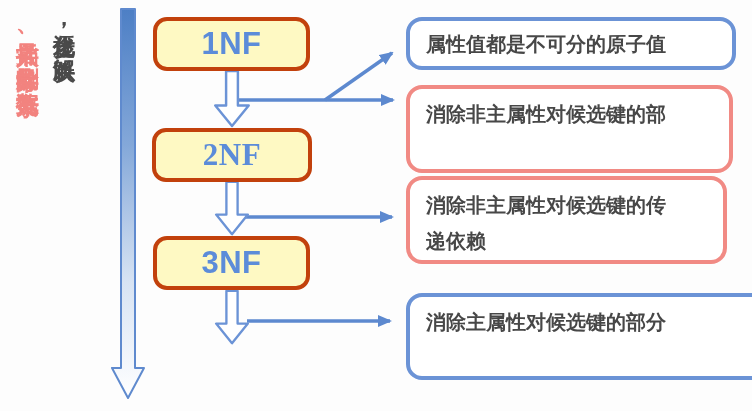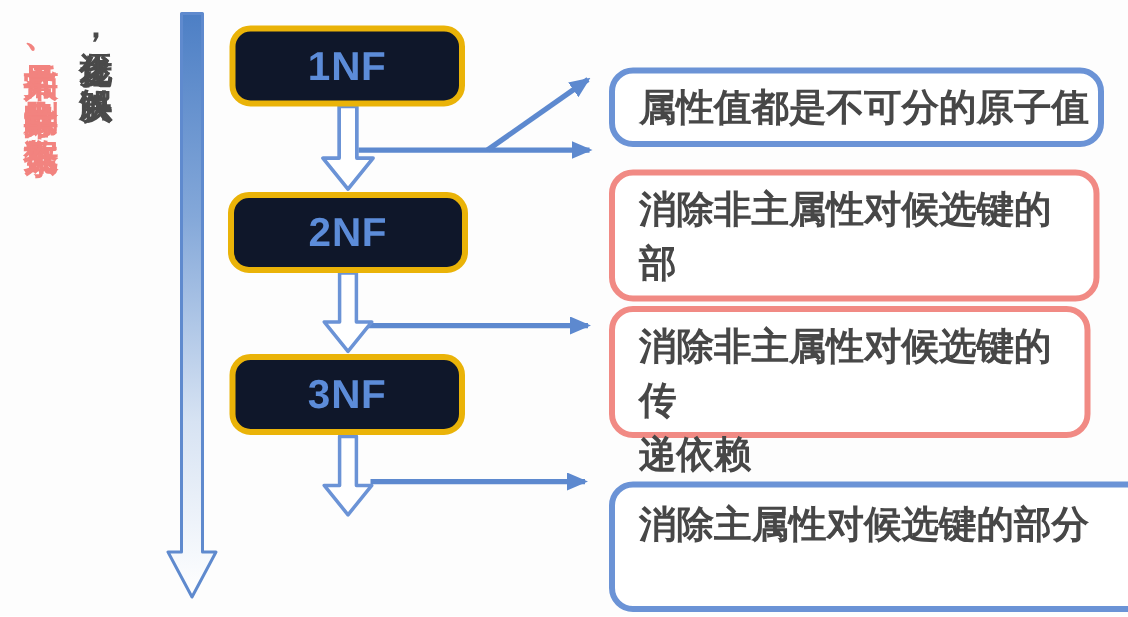--- a/index.html
+++ b/index.html
@@ -12,33 +12,33 @@
   
   .vtext {
     position:absolute;
     writing-mode:vertical-rl; text-orientation:mixed;
     line-height:1.04; white-space:pre;
   }
   .vtext.red  { left:15px; top:24px; height:375px; font-size:23px; letter-spacing:0.5px; color:#f2837f; font-weight:600; }
   .vtext.dark { left:52px; top:17px; height:250px; font-size:22px; letter-spacing:0.5px; color:#4a4a4a; font-weight:600; }
   
   .nfbox {
-    position:absolute; background:#0f172a;
-    border:4px solid #eab308; border-radius:14px;
+    position:absolute; background:#fef9c3;
+    border:4px solid #c2410c; border-radius:14px;
     display:flex; align-items:center; justify-content:center;
-    color:#5c8cd9; font-weight:bold; font-size:27px; letter-spacing:0.5px;
+    color:#5c8cd9; font-weight:bold; font-size:31px; letter-spacing:0.5px;
   }
   
   .descbox {
     position:absolute; background:#ffffff;
     border:4px solid #6b93d6; border-radius:16px;
-    color:#474747; font-size:25px; font-weight:600;
-    padding:7px 10px 7px 16px; line-height:36px;margin-top:28px;
+    color:#474747; font-size:20px; font-weight:600;
+    padding:7px 10px 7px 16px; line-height:36px;
   }
-  .descbox.red  { border-color:#f18a84;font-family:Liberation Mono, monospace; }
+  .descbox.red  { border-color:#f18a84; }
   .descbox.blue { border-color:#6b93d6; }
   .descbox.single { display:flex; align-items:center; padding-top:0; padding-bottom:0; white-space:nowrap; }
   .dline { display:block; }
   svg.abs { position:absolute; pointer-events:none; }
 </style>
 </head>
 <body>
 
 <div class="canvas">
 
@@ -78,21 +78,21 @@
   <svg class="abs" style="left:212px; top:181px;" width="40" height="56" viewBox="0 0 40 60">
     <polygon points="14,1 26,1 26,36 37,36 20,57 3,36 14,36" fill="#ffffff" stroke="#6b93d6" stroke-width="2.5" stroke-linejoin="round"></polygon>
   </svg>
   <svg class="abs" style="left:212px; top:290px;" width="40" height="56" viewBox="0 0 40 60">
     <polygon points="14,1 26,1 26,36 37,36 20,57 3,36 14,36" fill="#ffffff" stroke="#6b93d6" stroke-width="2.5" stroke-linejoin="round"></polygon>
   </svg>
 
   <div class="nfbox" style="left:153px; top:17px; width:157px; height:54px;">
     <span>1NF</span>
   </div>
-  <div class="nfbox" style="left:152px; top:128px; width:160px; height:54px;">
+  <div class="nfbox" style="left:152px; top:128px; width:160px; height:54px;font-family:Liberation Serif, serif;">
     <span>2NF</span>
   </div>
   <div class="nfbox" style="left:153px; top:236px; width:157px; height:54px;text-align:center;">
     <span>3NF</span>
   </div>
 
   <div class="descbox blue single" style="left:406px; top:17px; width:330px; height:53px;">
     <span class="dline">属性值都是不可分的原子值</span>
   </div>
 

